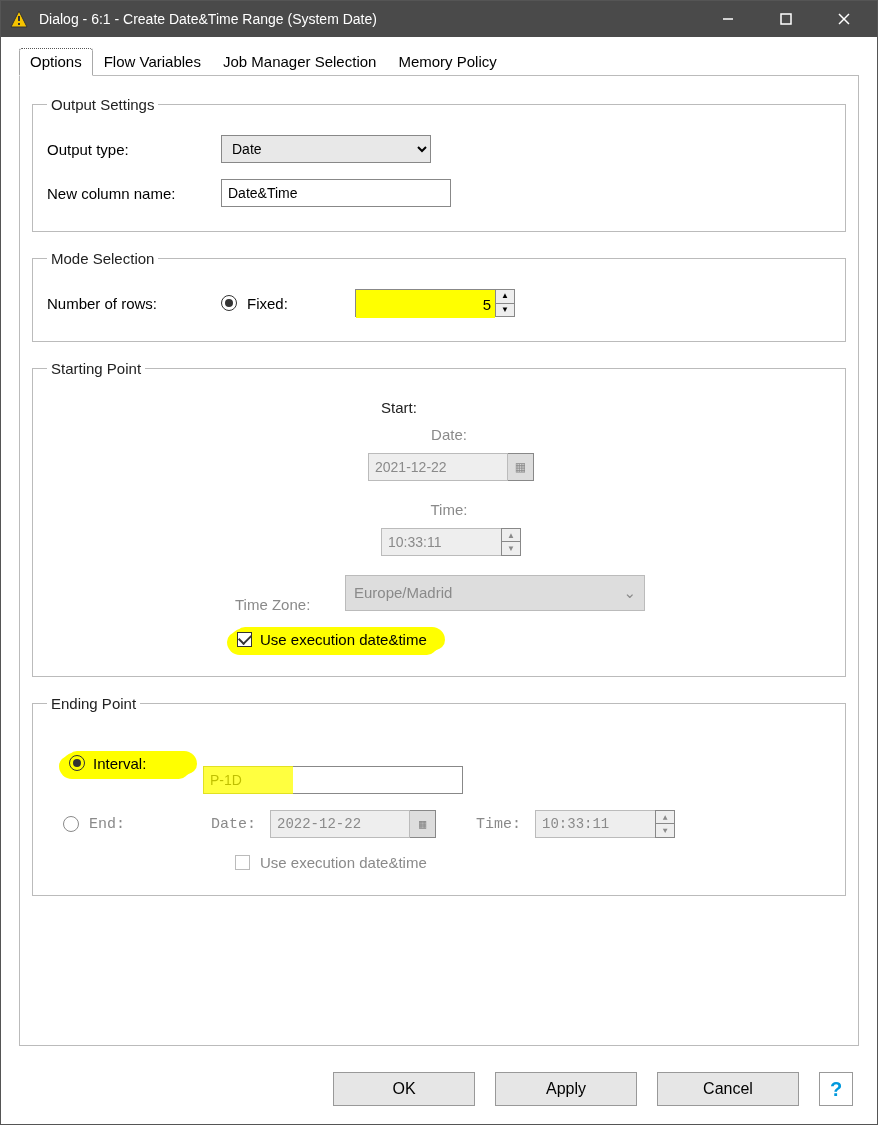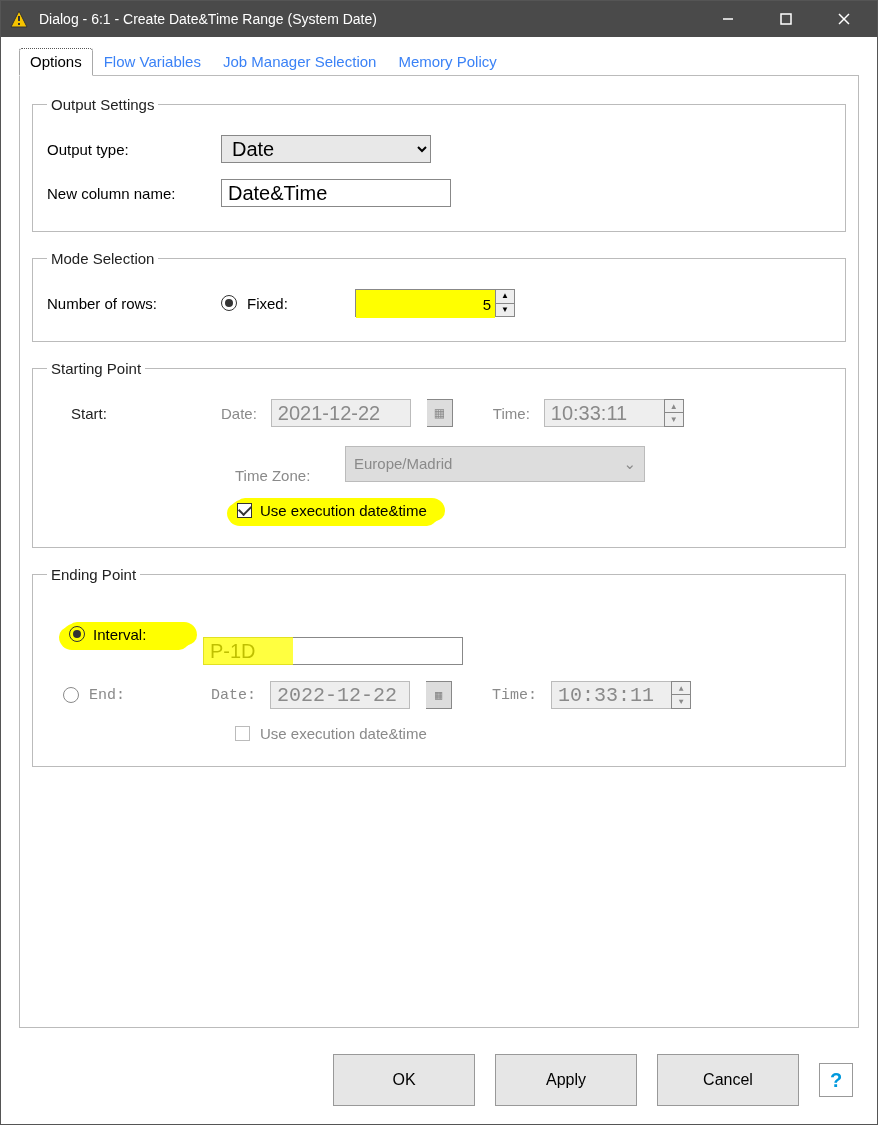--- a/index.html
+++ b/index.html
@@ -63,21 +63,21 @@
     border-top-left-radius: 3px;
     border-top-right-radius: 3px;
     position: relative;
     top: 1px;
   }
   .tab.active {
     border: 1px dotted #555;
     border-bottom: 1px solid #fff;
     background: #fff;
   }
-  .tab:not(.active) { color:#3b82f6; }
+  .tab:not(.active) { color:#000000; }
   .tab-panel {
     border: 1px solid #bbb;
     padding: 10px 10px 40px 10px;
     flex: 1;
   }
   fieldset {
     border: 1px solid #bbb;
     margin: 10px 2px 18px 2px;
     padding: 16px 14px 20px 14px;
     font-size: 15px;
@@ -90,21 +90,21 @@
     margin: 6px 0 16px 0;
   }
   .row:last-child { margin-bottom: 4px; }
   .lbl {
     width: 164px;
     flex-shrink: 0;
   }
   .lbl-narrow { width: auto; margin-right:4px; }
   select, input[type=text] {
     font-family: inherit;
-    font-size: 20px;
+    font-size: 14px;
     height: 28px;
     border: 1px solid #888;
     padding: 0 6px;
     background:#fff;
   }
   select.cmb { width: 210px; background:#e8e8e8; }
   input.txt { width: 230px; }
   .radio {
     width:16px; height:16px; border:1.5px solid #333; border-radius:50%; display:inline-flex; align-items:center; justify-content:center; flex-shrink:0;
   }
@@ -127,41 +127,41 @@
   .hl-yellow-blob {
     background: #ffff00;
     border-radius: 14px 18px 14px 18px;
     padding: 2px 14px 4px 6px;
     display:inline-flex; align-items:center; gap:8px;
     box-shadow: 4px -2px 0 0 #ffff00, -4px 3px 0 0 #ffff00;
   }
   .disabled, .disabled * { color:#8a8a8a !important; }
   .disabled input, .disabled select { background:#eee; color:#8a8a8a; border-color:#bbb; }
   .date-field {
-    display:flex; align-items:center; gap:16px;
+    display:flex; align-items:center; gap:0;
   }
   .date-field input { width:140px; }
   .date-field .cal-btn {
     width:26px; height:28px; border:1px solid #888; border-left:none; background:#ddd; display:flex;align-items:center;justify-content:center;font-size:12px;
   }
   .time-field { display:flex; align-items:center; }
   .time-field input { width:120px; border-right:none;}
   .time-field .spin { display:flex;flex-direction:column; border:1px solid #888; }
   .time-field .spin div { width:18px; height:13px; background:#eee; font-size:8px;display:flex;align-items:center;justify-content:center;}
   .time-field .spin div:first-child{border-bottom:1px solid #888;}
   .sub-indent { padding-left: 164px; }
   .buttonbar {
     display:flex;
     justify-content:flex-end;
     align-items:center;
     gap: 20px;
     padding: 14px 24px 18px 0;
   }
   .btn {
-    width: 142px; height: 52px;
+    width: 142px; height: 34px;
     border:1px solid #999;
     background:#e6e6e6;
     font-size:16px;
     display:flex;align-items:center;justify-content:center;
   }
   .help-btn {
     width:34px;height:34px;border:1px solid #999;display:flex;align-items:center;justify-content:center;background:#fff;color:#0099dd;font-size:20px;font-weight:bold;
   }
   .tz-select {
     height:36px; border:1px solid #bbb; background:#ddd; color:#8a8a8a; display:flex;align-items:center;justify-content:space-between; padding:0 8px; width:300px;
@@ -239,21 +239,21 @@
             <div class="spin-btns">
               <div>▲</div>
               <div>▼</div>
             </div>
           </div>
         </div>
       </fieldset>
 
       <fieldset>
         <legend>Starting Point</legend>
-        <div class="row disabled" style="padding-left:24px;">
+        <div class="row disabled" style="padding-left:24px;flex-direction:column;">
           <span class="lbl" style="width:140px;color:#222 !important;">Start:</span>
           <span class="lbl-narrow">Date:</span>
           <div class="date-field">
             <input type="text" disabled="" value="2021-12-22" style="">
             <div class="cal-btn">▦</div>
           </div>
           <span style="width:20px;"></span>
           <span class="lbl-narrow">Time:</span>
           <div class="time-field">
             <input type="text" disabled="" value="10:33:11" style="">

